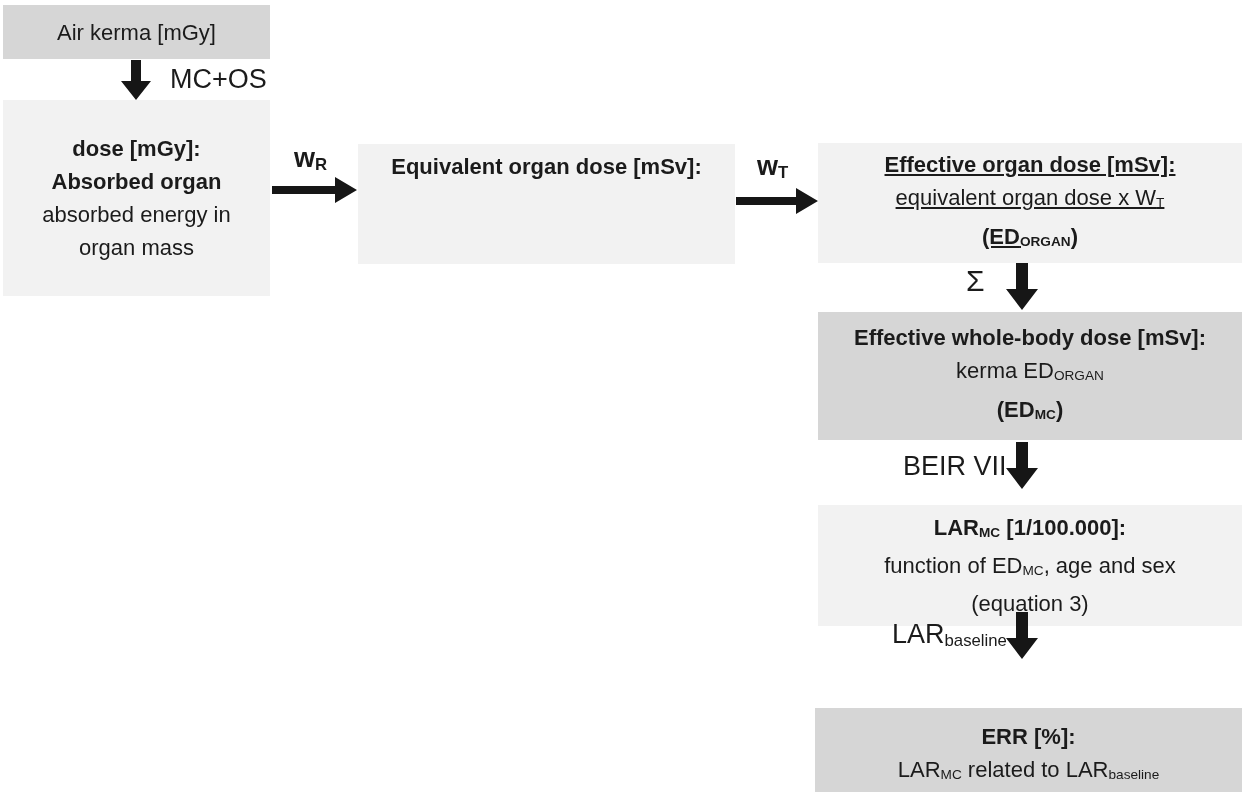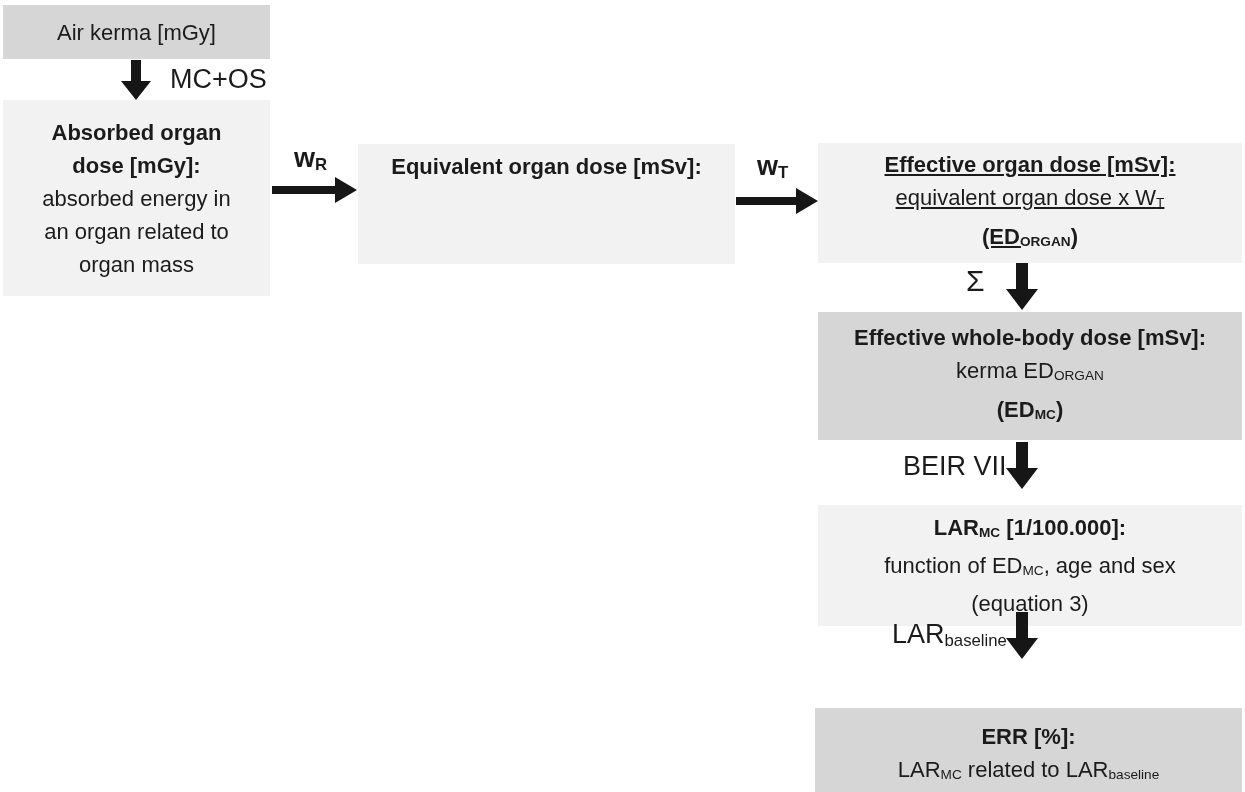--- a/index.html
+++ b/index.html
@@ -29,24 +29,23 @@
   <div class="box dark" style="left:3px;top:5px;width:267px;height:54px;">
     <div>Air kerma [mGy]</div>
   </div>
 
   <svg class="arrow" style="left:121px;top:60px;" width="30" height="40" viewBox="0 0 30 40">
     <polygon points="10,0 20,0 20,21 30,21 15,40 0,21 10,21"></polygon>
   </svg>
   <div class="lbl" style="left:170px;top:65px;">MC+OS</div>
 
   <div class="box light" style="left:3px;top:100px;width:267px;height:196px;">
+    <div class="b">dose [mGy]:</div>
     <div class="b">Absorbed organ</div>
-    <div class="b">dose [mGy]:</div>
     <div>absorbed energy in</div>
-    <div>an organ related to</div>
     <div>organ mass</div>
   </div>
 
   <div class="lbl b" style="left:294px;top:144px;">
     <span>w</span><span class="sub">R</span>
   </div>
   <svg class="arrow" style="left:272px;top:177px;" width="85" height="26" viewBox="0 0 85 26">
     <polygon points="0,9 63,9 63,0 85,13 63,26 63,17 0,17"></polygon>
   </svg>
 

